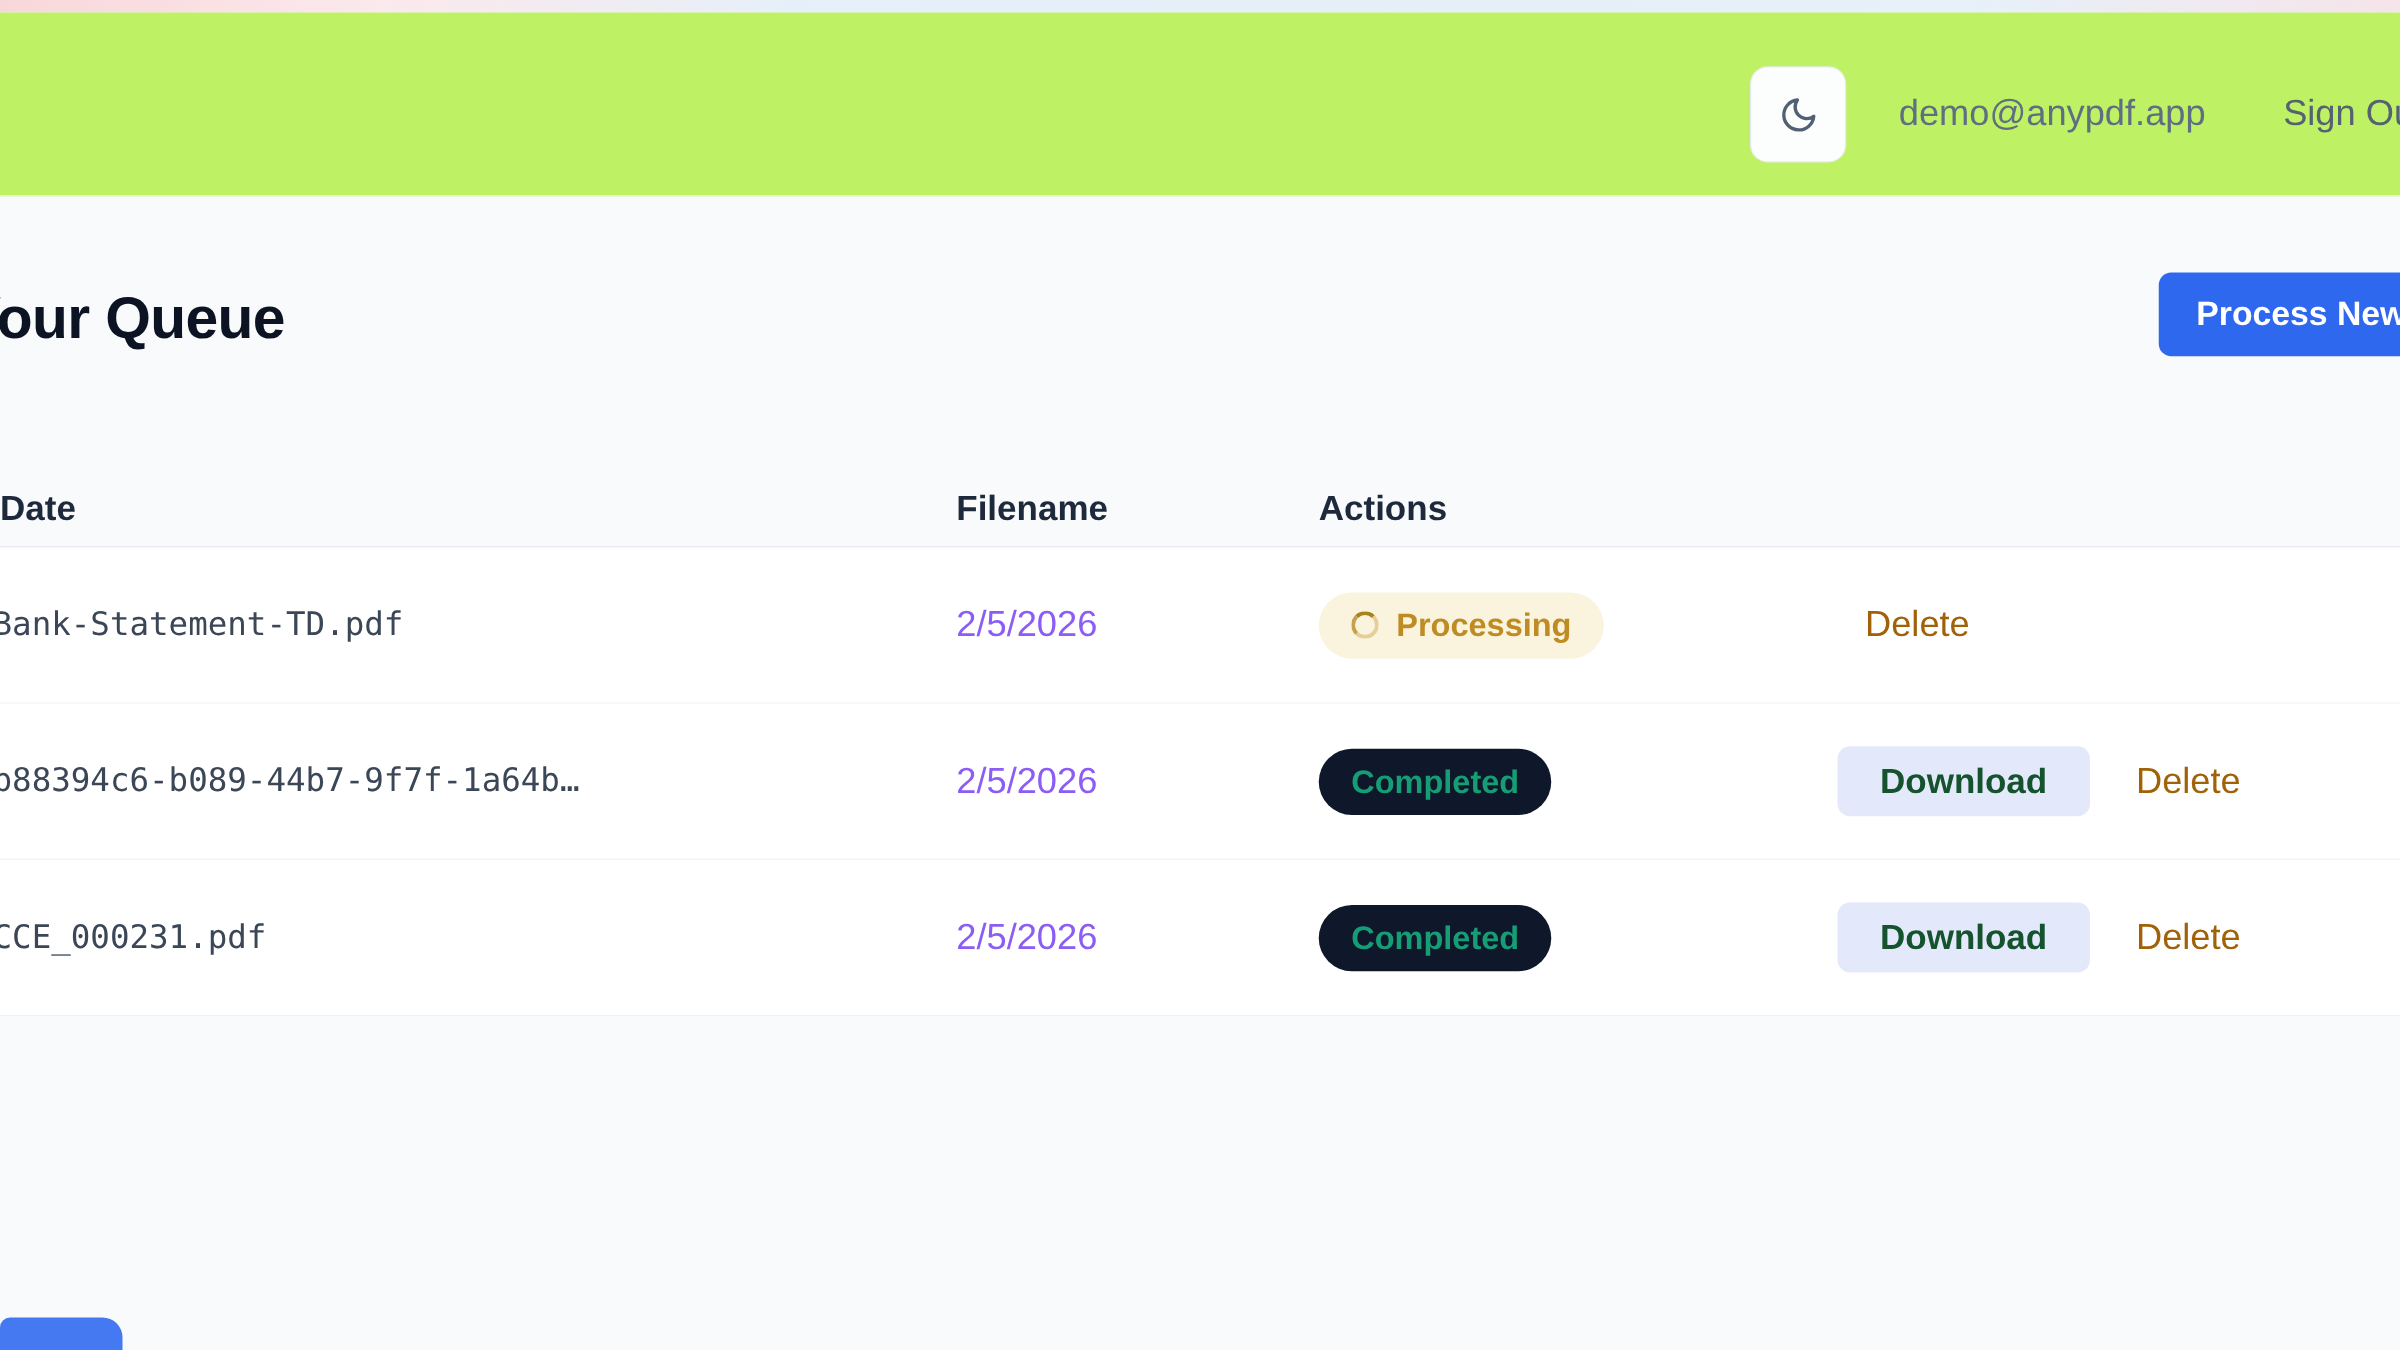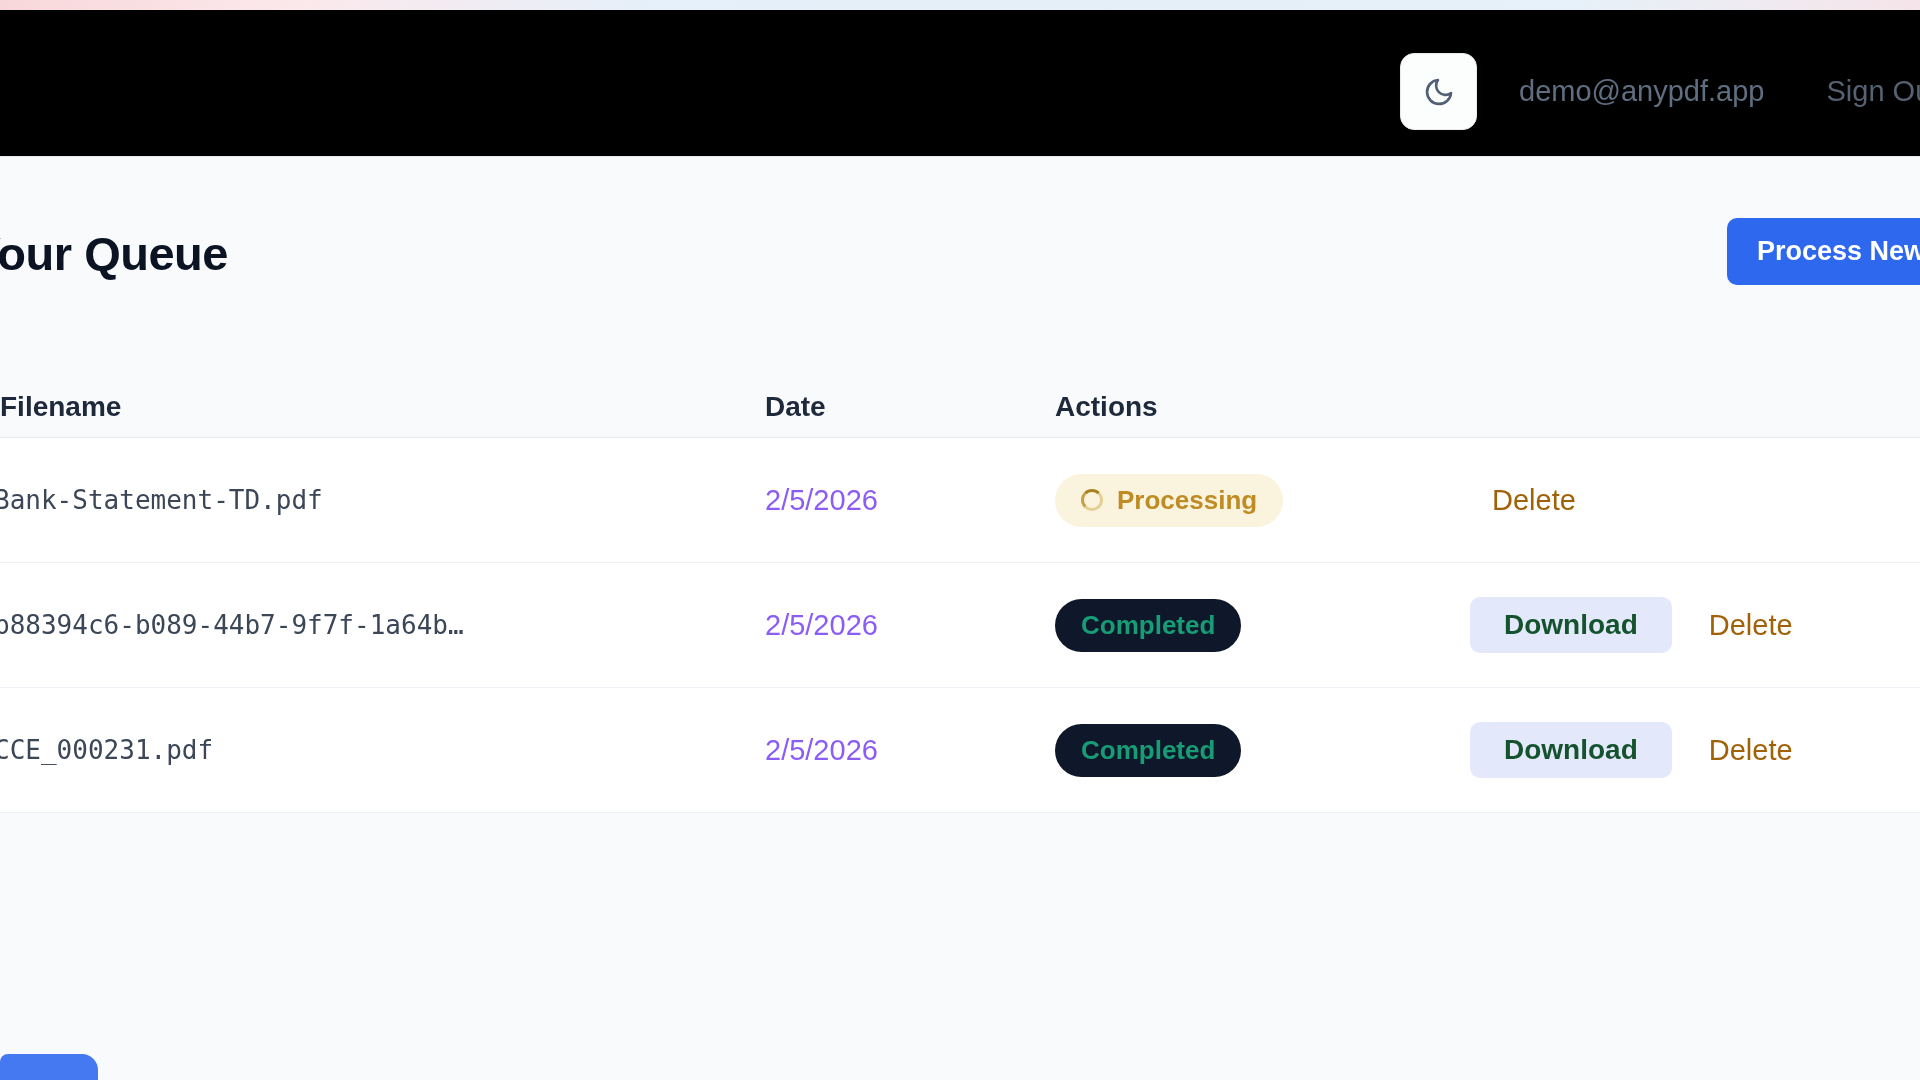--- a/index.html
+++ b/index.html
@@ -13,21 +13,21 @@
 
   
   .top-strip {
     position:absolute; left:0; top:0; width:1920px; height:10px;
     background:linear-gradient(90deg,#f8d7da 0%,#fbe9ec 16%,#e5f0fa 34%,#e4eff8 58%,#e7f1f9 82%,#f5e4e9 100%);
   }
 
   
   .appbar {
     position:absolute; left:0; top:10px; width:1920px; height:147px;
-    background:#000000;
+    background:#bef264;
     border-bottom:1px solid #e9edf0;
   }
   .appbar-right {
     position:absolute; left:1400px; top:43px; height:77px;
     display:flex; align-items:center; white-space:nowrap;
   }
   .theme-toggle {
     width:77px; height:77px; flex:0 0 auto;
     background:#fcfdfd; border:1px solid #e6eaee; border-radius:14px;
     display:flex; align-items:center; justify-content:center;
@@ -129,22 +129,22 @@
     <span class="user-email">demo@anypdf.app</span>
     <span class="sign-out">Sign Out</span>
   </div>
 </header>
 
 <h1 class="page-title">Your Queue</h1>
 <button class="process-btn">Process New File</button>
 
 <div class="queue-table">
   <div class="t-head">
+    <div>Date</div>
     <div>Filename</div>
-    <div>Date</div>
     <div>Actions</div>
   </div>
 
   <div class="t-row">
     <div class="cell-filename">Bank-Statement-TD.pdf</div>
     <div class="cell-date">2/5/2026</div>
     <div>
       <span class="badge processing">
         <span class="spinner"></span>
         <span>Processing</span>

